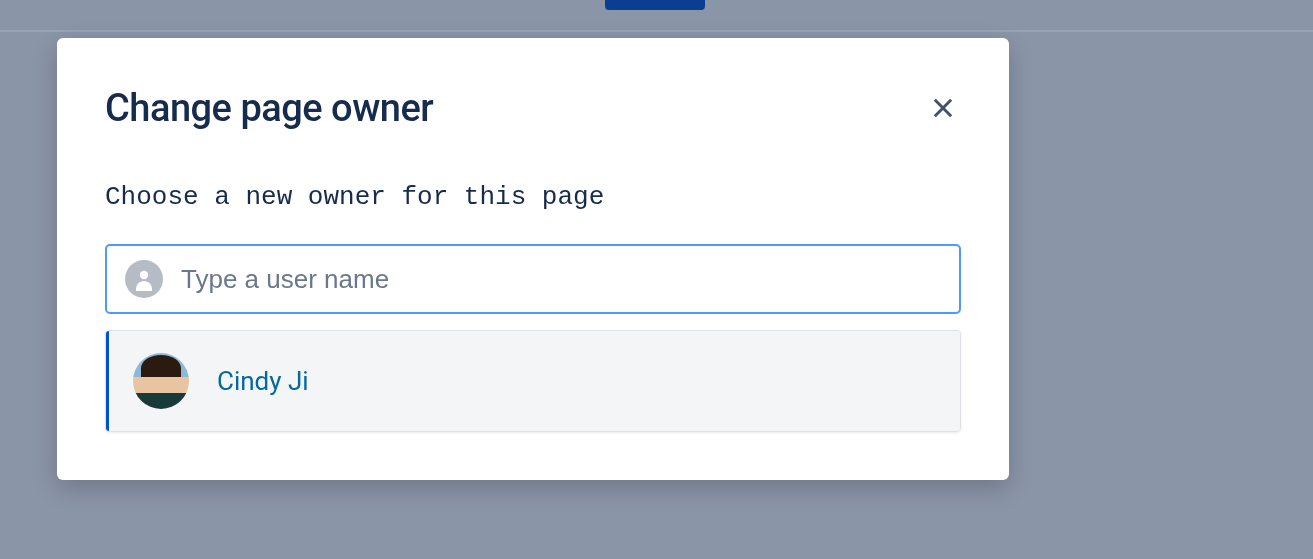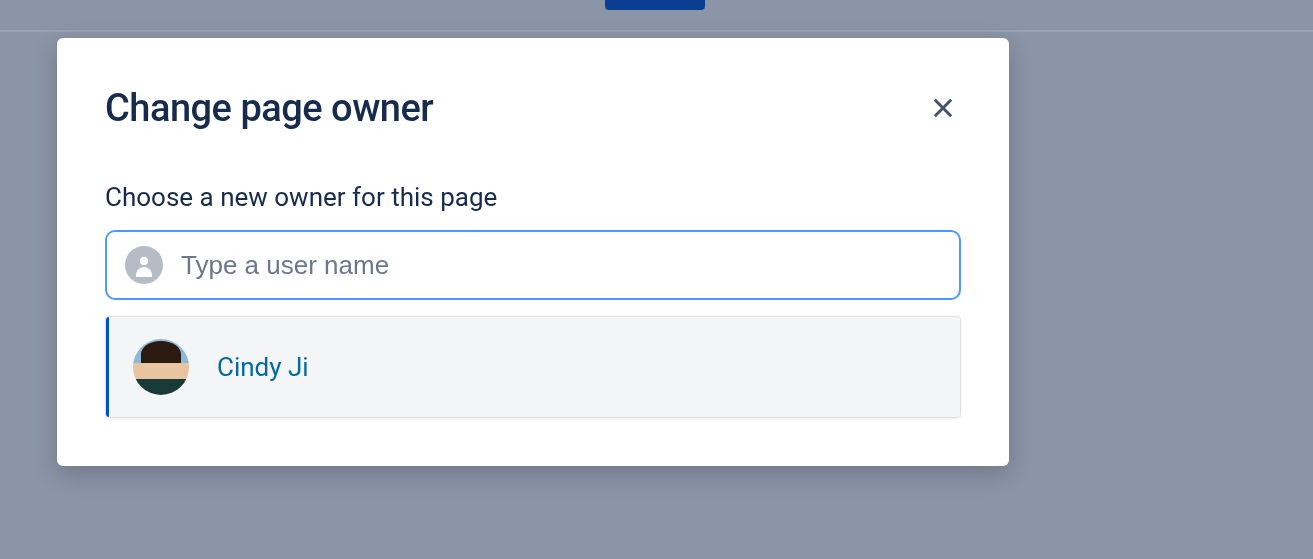--- a/index.html
+++ b/index.html
@@ -66,30 +66,31 @@
       justify-content: center;
       margin-top: 4px;
     }
     .close-btn svg {
       width: 28px;
       height: 28px;
     }
     .modal-subtitle {
       font-size: 26px;
       color: #172b4d;
-      margin-bottom: 18px;
+      margin-bottom: 32px;
       font-weight: 400;
+      font-family: Liberation Mono, monospace;
     }
     .search-wrapper {
       position: relative;
       width: 100%;
     }
     .search-box {
       border: 2px solid #4c9aff;
-      border-radius: 10px;
+      border-radius: 5px;
       display: flex;
       align-items: center;
       padding: 14px 18px;
       background: #fff;
     }
     .search-icon-wrap {
       width: 38px;
       height: 38px;
       border-radius: 50%;
       background: #b6bcc5;

